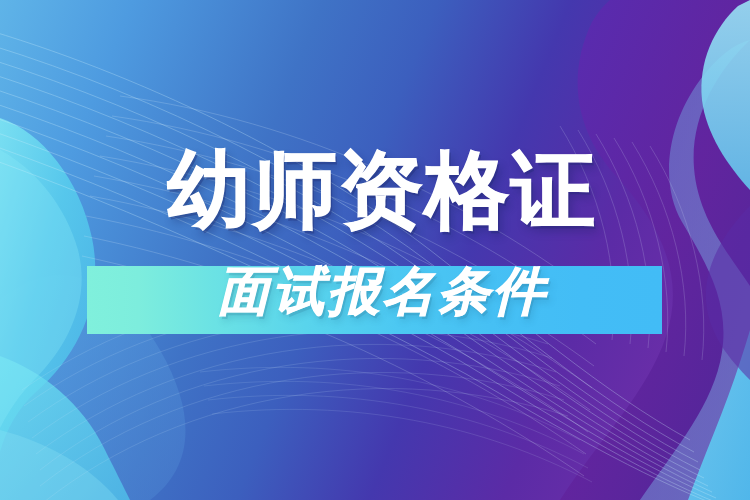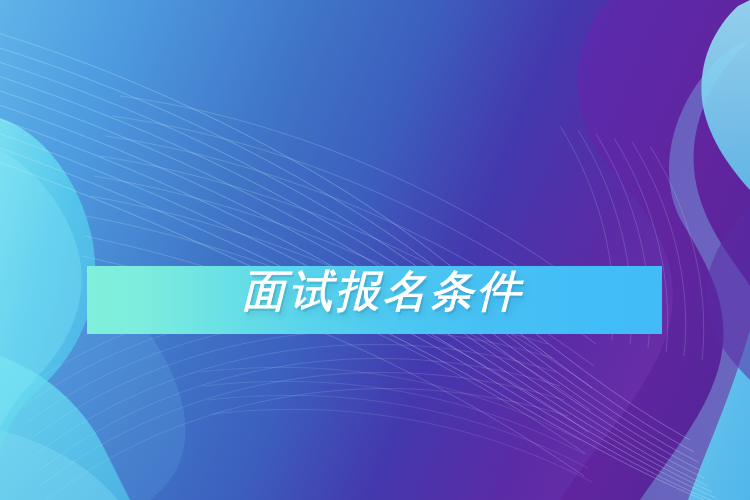--- a/index.html
+++ b/index.html
@@ -73,23 +73,23 @@
         #4CC8F2 54%,
         #46C0F4 70%,
         #43BDF6 86%,
         #42BCF6 100%);
     display: flex;
     align-items: center;
     justify-content: center;
   }
 
   #subtitle-text {
-    font-size: 44px;
+    font-size: 52px;
     line-height: 1;
-    font-weight: 400;
+    font-weight: 700;
     font-style: italic;
     color: #ffffff;
     letter-spacing: 3px;
     margin-left: 16px;
     margin-bottom: 18px;
     text-shadow:
        2px 3px 0 rgba(40, 120, 150, .22),
        3px 5px 7px rgba(30, 100, 140, .24);
     -webkit-text-stroke: .9px #ffffff;
   }
@@ -210,18 +210,21 @@
       <path d="M22,390 C164,290 362,260 540,316"></path>
     </g>
     <g fill="none" stroke="#CFE6F8" stroke-width="0.6" opacity=".22">
       <path d="M200,372 C340,356 470,382 580,440"></path>
       <path d="M204,386 C344,370 474,396 584,454"></path>
       <path d="M208,400 C348,384 478,410 588,468"></path>
       <path d="M212,414 C352,398 482,424 592,482"></path>
     </g>
   </svg>
 
+  <div id="title-wrap">
+    <span id="title-text">幼师资格证</span>
+  </div>
 
   <div id="subtitle-bar">
     <span id="subtitle-text">面试报名条件</span>
   </div>
 
 </div>
 
 </body></html>

